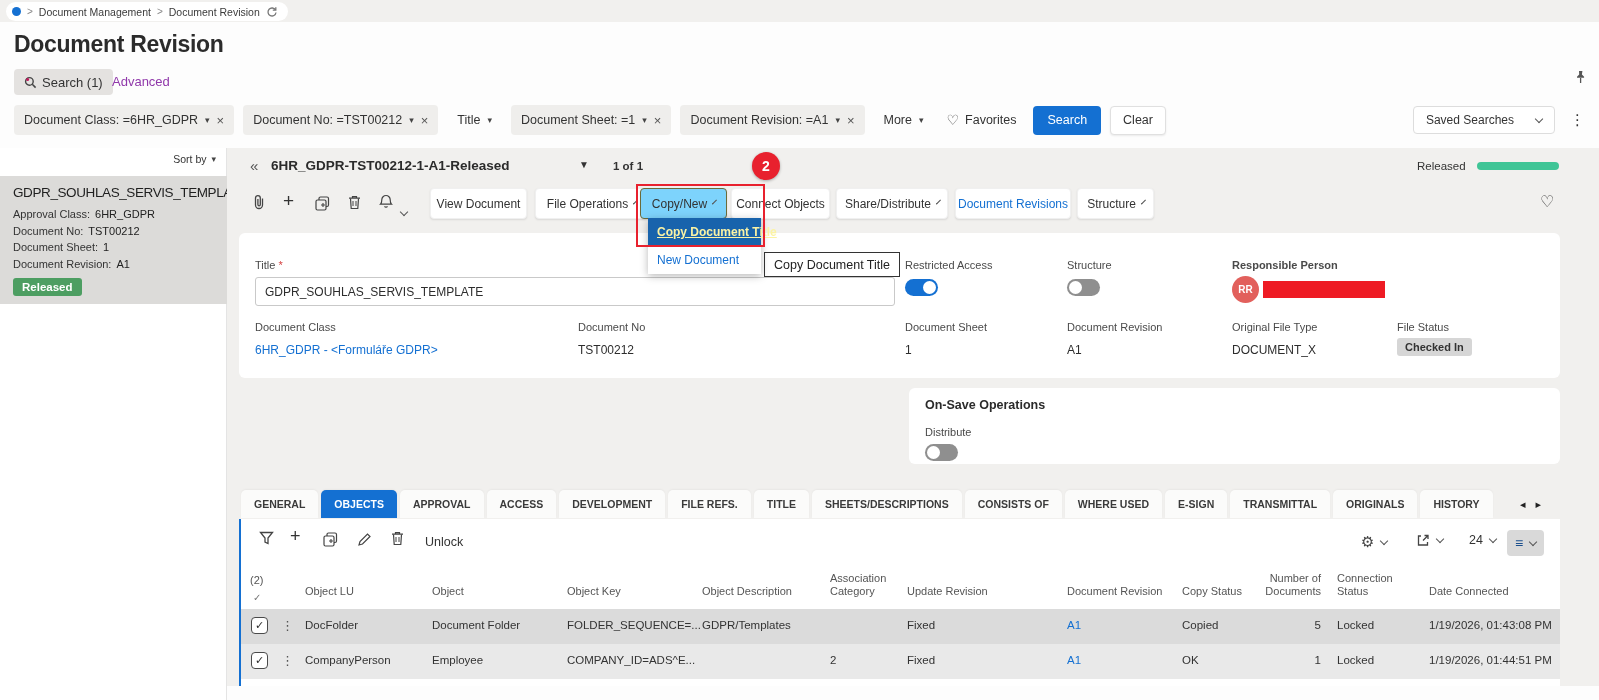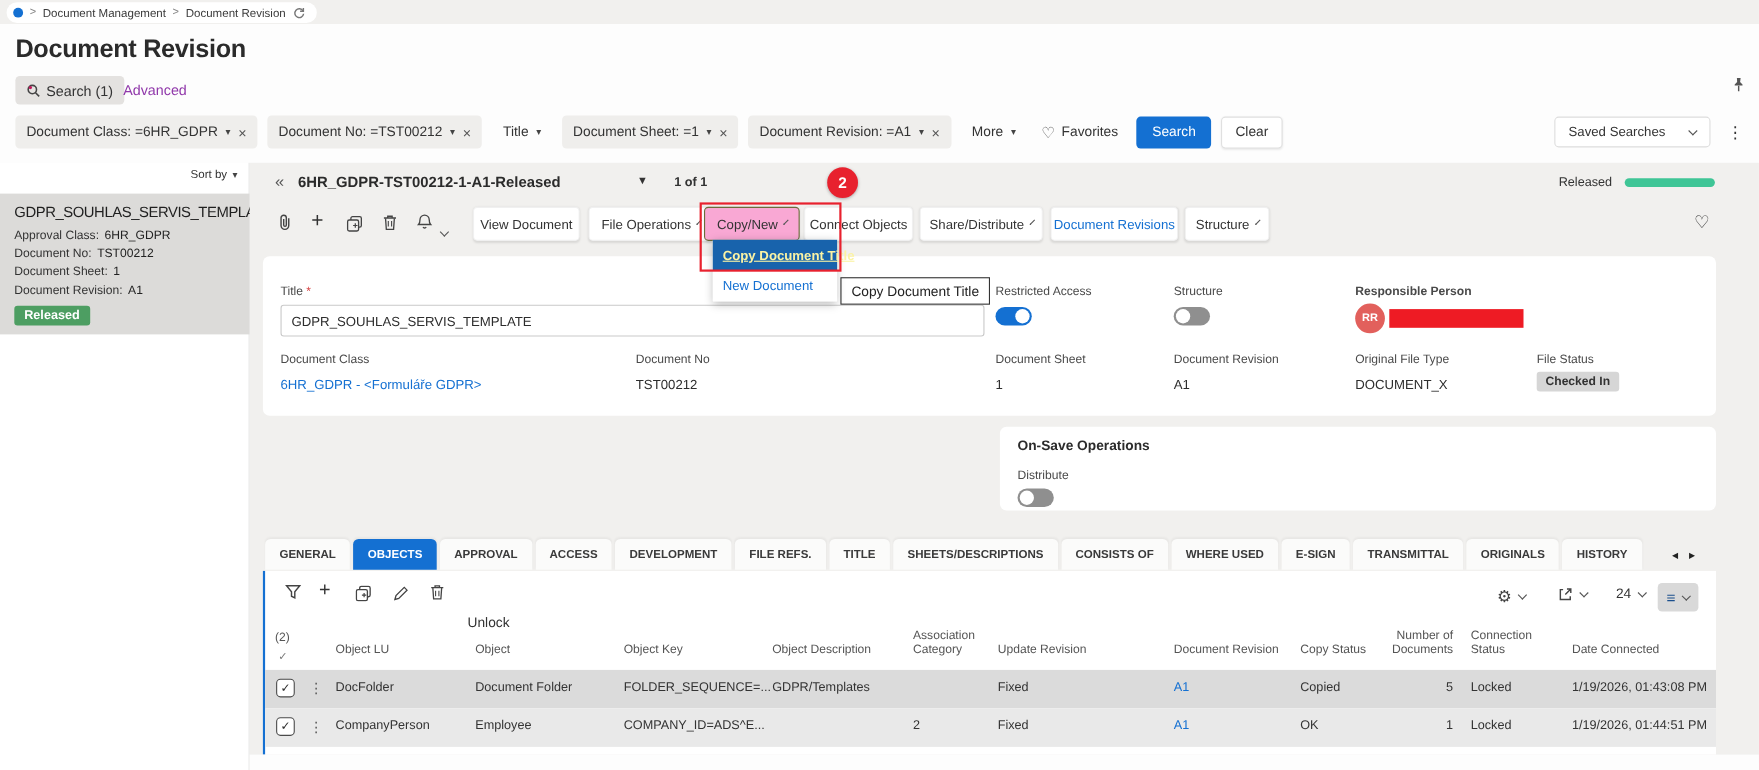--- a/index.html
+++ b/index.html
@@ -56,21 +56,21 @@
   .recpage { position:absolute; left:386px; top:6px; font-size:11.5px; font-weight:bold; color:#333; }
   .recstate { position:absolute; left:1190px; top:6px; font-size:11.5px; color:#333; }
   .statebar { position:absolute; left:1250px; top:8px; width:82px; height:8px; background:#3fc596; border-radius:4px; }
 
   
   .tbicon { position:absolute; top:46px; color:#444; }
   .tbchev { position:absolute; top:53px; }
   .chev { display:inline-block; width:6px; height:6px; border-right:1.4px solid #555; border-bottom:1.4px solid #555; transform:rotate(45deg); }
   .btn { position:absolute; top:40px; height:31px; background:#fff; border:1px solid #f0f0f0; border-radius:4px; box-shadow:0 1px 2px rgba(0,0,0,.10); display:flex; align-items:center; justify-content:center; gap:7px; font-size:12px; color:#333; padding:0 11px; white-space:nowrap; }
   .btn.link { color:#1470d2; }
-  .btn.hl { background:#f9a8d4; border:1px solid #6b6b3a; }
+  .btn.hl { background:#7dd3fc; border:1px solid #6b6b3a; }
   .heartbtn { position:absolute; left:1313px; top:44px; font-size:16px; color:#444; }
 
   
   .dropdown { position:absolute; left:421px; top:70px; width:113px; background:#fff; box-shadow:0 2px 8px rgba(0,0,0,.28); z-index:30; }
   .dd-item1 { height:28px; background:#1863ac; color:#fbf3a4; font-size:12px; font-weight:bold; text-decoration:underline; display:flex; align-items:center; padding:0 9px; white-space:nowrap; }
   .dd-item2 { height:28px; background:#fff; color:#1470d2; font-size:12px; display:flex; align-items:center; padding:0 9px; white-space:nowrap; }
   .redrect { position:absolute; left:409px; top:36px; width:129px; height:63px; border:2.5px solid #e8212e; z-index:31; pointer-events:none; }
   .redcircle { position:absolute; left:525px; top:4px; width:28px; height:28px; border-radius:50%; background:#e8212e; color:#fff; font-size:14px; font-weight:bold; display:flex; align-items:center; justify-content:center; z-index:32; box-shadow:0 1px 3px rgba(0,0,0,.3); }
   .tooltip { position:absolute; left:537px; top:104px; height:25px; background:#fff; border:1.5px solid #333; font-size:12.5px; color:#222; display:flex; align-items:center; padding:0 9px; z-index:29; white-space:nowrap; }
 
@@ -100,21 +100,21 @@
 
   
   #tabbar { position:absolute; left:14px; top:342px; height:29px; display:flex; gap:3px; }
   .tab { height:28px; background:#fbfbfa; border-radius:5px 5px 0 0; display:flex; align-items:center; padding:0 13px; font-size:10.5px; font-weight:bold; color:#3a3a3a; white-space:nowrap; box-shadow:0 -1px 2px rgba(0,0,0,.04); }
   .tab.active { background:#1470d2; color:#fff; }
   .tabarrows { position:absolute; left:1293px; top:350px; font-size:11px; color:#222; letter-spacing:10px; }
 
   
   #tablepanel { position:absolute; left:12px; top:371px; width:1321px; height:167px; background:#fff; border-left:2px solid #1470d2; }
   .gtool { position:absolute; top:12px; color:#444; }
-  .unlock { position:absolute; left:184px; top:16px; font-size:12.5px; color:#333;margin-top:24px; }
+  .unlock { position:absolute; left:184px; top:16px; font-size:12.5px; color:#333; }
   .gright { position:absolute; top:14px; display:flex; align-items:center; color:#444; }
   .listpill { background:#d9d9d9; border-radius:4px; height:26px; display:flex; align-items:center; gap:7px; padding:0 8px; }
   .listglyph { font-size:14px; font-weight:bold; color:#1b4f8d; }
   .colhead { position:absolute; font-size:11px; color:#555; white-space:nowrap; }
   .colhead.wrap { white-space:normal; line-height:13px; }
   .trow { position:absolute; left:0; width:1319px; height:35px; }
   .trow.r0 { top:90px; background:#dbdbdb; }
   .trow.r1 { top:125px; background:#e9e9e9; }
   .cell { position:absolute; top:10px; font-size:11.5px; color:#333; white-space:nowrap; }
   .cell.link { color:#1470d2; }

